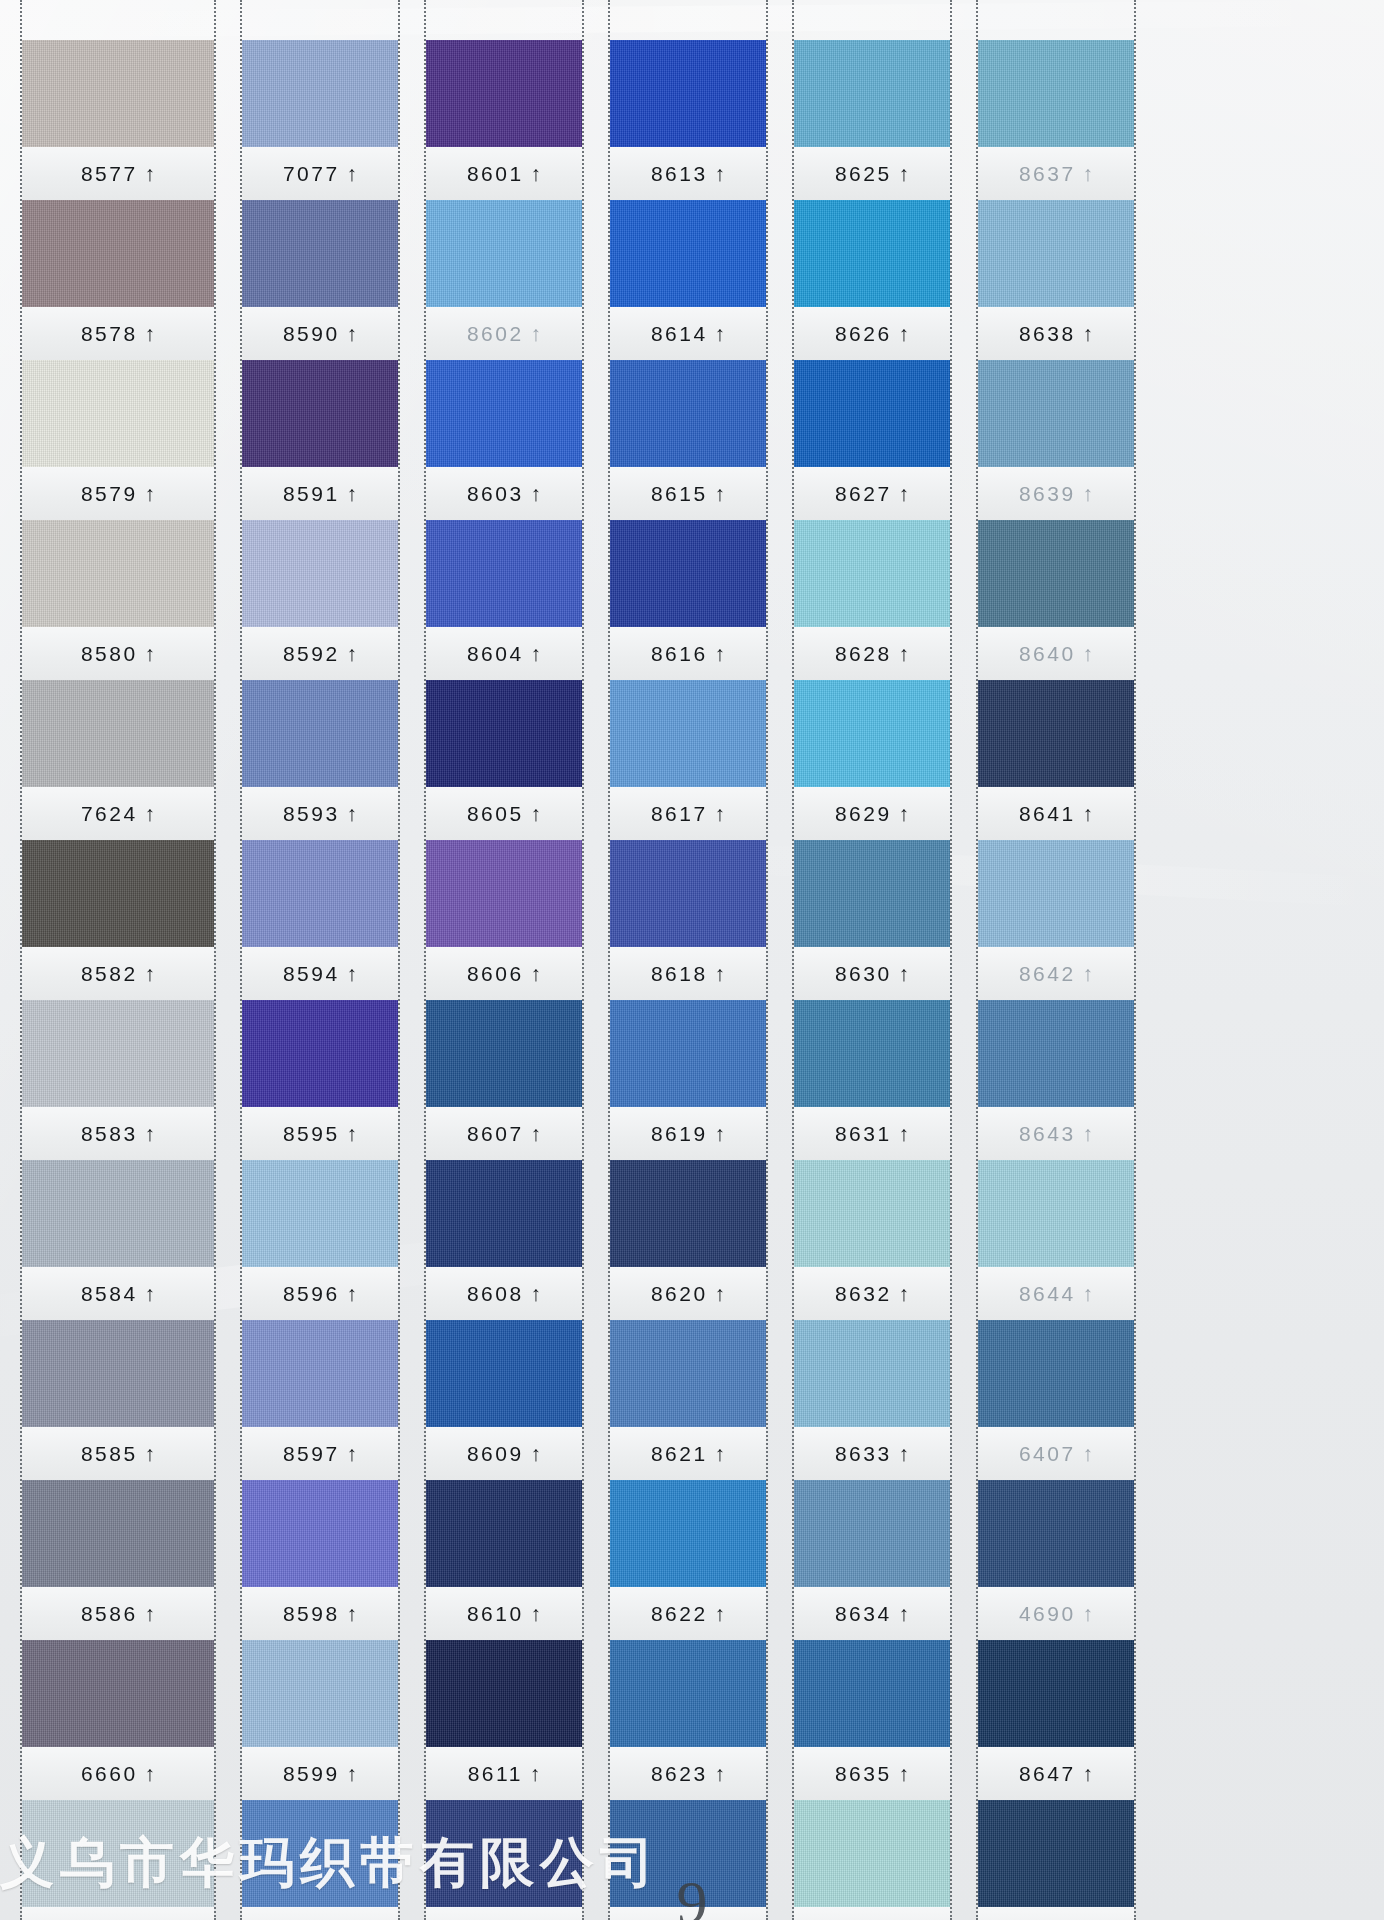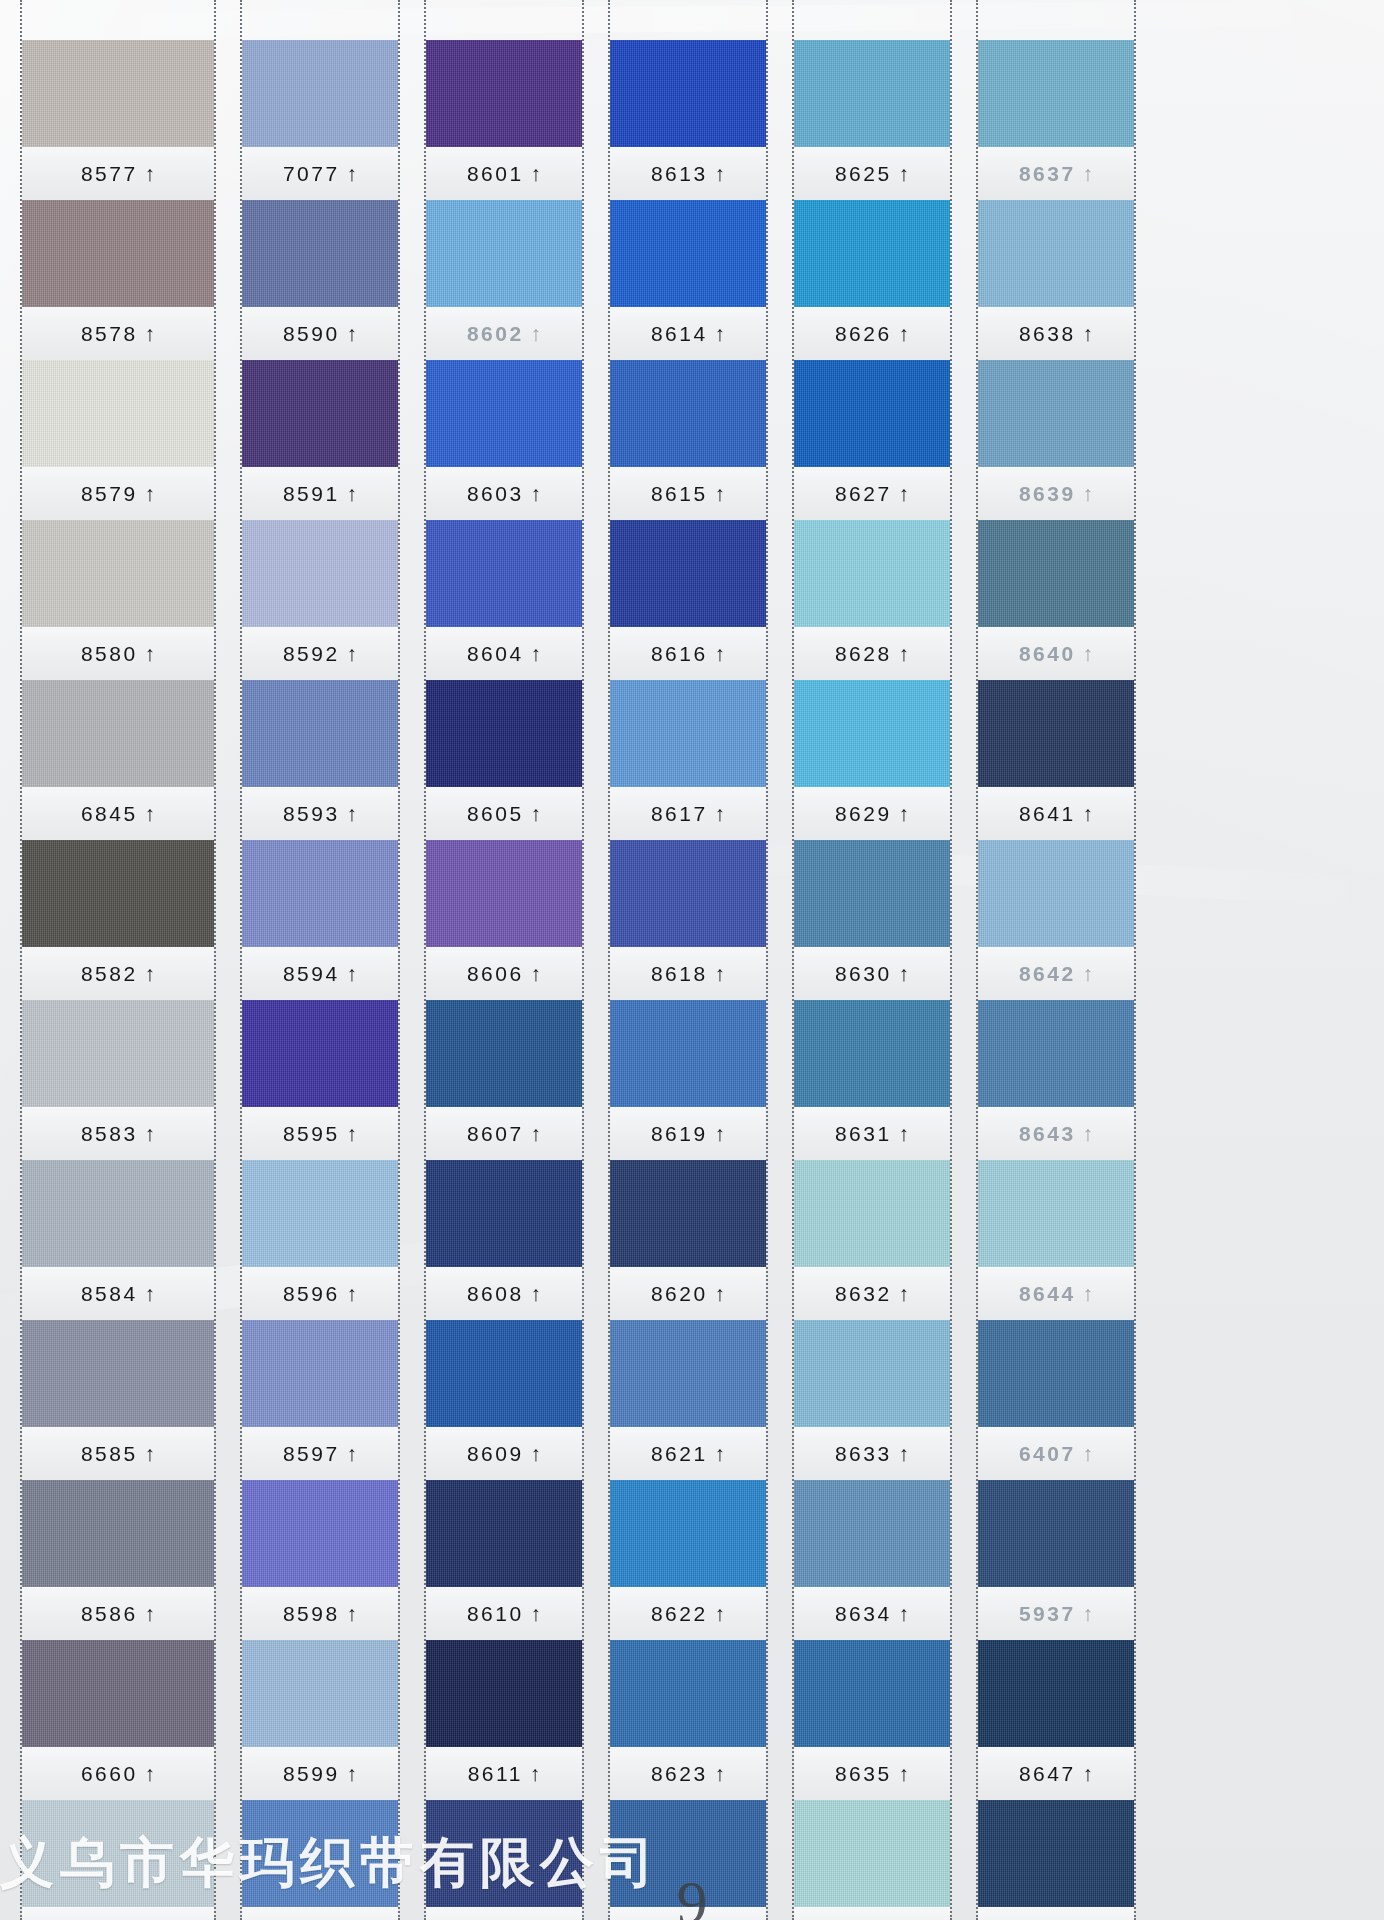--- a/index.html
+++ b/index.html
@@ -65,21 +65,21 @@
     display:flex;
     align-items:center;
     justify-content:center;
     background:linear-gradient(180deg,#f6f7f8,#eceeef 60%,#e7e9ea);
     color:#15181b;
     font-size:21px;
     letter-spacing:2.5px;
     white-space:nowrap;
   }
   .labelbar .arrow{font-size:21px;margin-left:7px;letter-spacing:0;}
-  .lab-faint{color:#9aa3ab;font-weight:bold;}
+  .lab-faint{color:#9aa3ab;}
 
   
   #watermark{
     position:absolute;left:0;bottom:20px;width:1384px;
     font-family:"DejaVu Sans", sans-serif;
     font-size:54px;font-weight:bold;
     color:rgba(255,255,255,.92);
     letter-spacing:6px;
     text-shadow:0 1px 2px rgba(0,0,0,.18);
     pointer-events:none;
@@ -127,21 +127,21 @@
         <div class="cell">
           <div class="swatch" title="8580" style="background: rgb(205, 202, 198);"></div>
           <div class="labelbar">
             <span>8580</span>
             <span class="arrow">↑</span>
           </div>
         </div>
         <div class="cell">
           <div class="swatch" title="8581" style="background: rgb(179, 181, 184);"></div>
           <div class="labelbar">
-            <span>6845</span>
+            <span>7624</span>
             <span class="arrow">↑</span>
           </div>
         </div>
         <div class="cell">
           <div class="swatch" title="8582" style="background: rgb(81, 79, 76);"></div>
           <div class="labelbar">
             <span>8582</span>
             <span class="arrow">↑</span>
           </div>
         </div>
@@ -602,21 +602,21 @@
         <div class="cell">
           <div class="swatch" title="8645" style="background: rgb(59, 110, 157);"></div>
           <div class="labelbar lab-faint">
             <span>6407</span>
             <span class="arrow">↑</span>
           </div>
         </div>
         <div class="cell">
           <div class="swatch" title="8646" style="background: rgb(42, 74, 121);"></div>
           <div class="labelbar lab-faint">
-            <span>5937</span>
+            <span>4690</span>
             <span class="arrow">↑</span>
           </div>
         </div>
         <div class="cell">
           <div class="swatch" title="8647" style="background: rgb(22, 53, 93);"></div>
           <div class="labelbar">
             <span>8647</span>
             <span class="arrow">↑</span>
           </div>
         </div>

